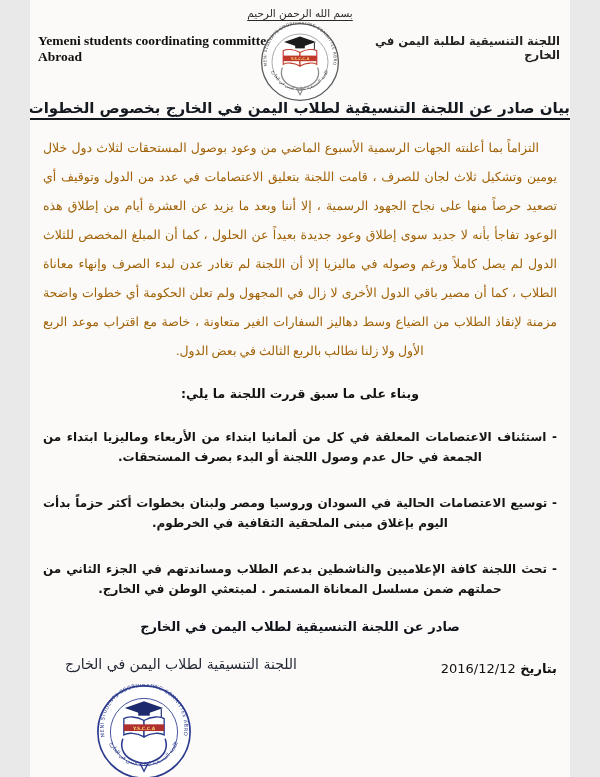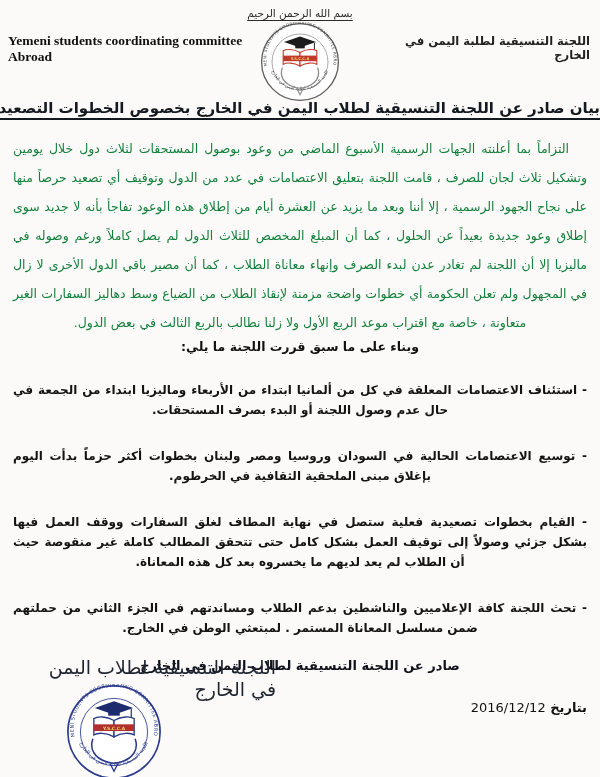--- a/index.html
+++ b/index.html
@@ -1,18 +1,18 @@
 <!DOCTYPE html>
 <html lang="ar"><head>
 <meta charset="utf-8">
 <style>
   * { margin:0; padding:0; box-sizing:border-box; }
   html,body { background:#e9e9e9; }
   .page{
-    position:relative; width:600px; height:777px; margin:0 auto;
+    position:relative; width:540px; height:777px; margin:0 auto;
     background:#fbfaf8; color:#1a1a1a; overflow:hidden;
     font-family:"DejaVu Sans", sans-serif;
   }
   .bismillah{
     position:absolute; top:7px; left:0; right:0; text-align:center;
     font-size:10.5px; color:#2b2b2b; text-decoration:underline;
     text-underline-offset:3px; text-decoration-thickness:0.8px;
   }
   .hdr-en{
     position:absolute; top:33px; left:8px; width:248px;
@@ -27,42 +27,42 @@
   .title{
     position:absolute; top:99px; left:0; right:0; text-align:center;
     font-weight:bold; font-size:15px; color:#14181f; white-space:nowrap;
     direction:rtl;
     text-decoration:underline; text-underline-offset:5px; text-decoration-thickness:1.5px;
   }
   .body{
     position:absolute; top:134px; left:13px; right:13px; direction:rtl;
   }
   .intro{
-    font-size:12.5px; line-height:29px; color:#15803d;
-    text-align:justify; text-align-last:center; text-indent:18px;
+    font-size:12.5px; line-height:29px; color:#a16207;
+    text-align:justify; text-align-last:center; text-indent:18px;font-family:Liberation Serif, serif;
   }
   .decisions-heading{
-    margin-top:2px; text-align:center; font-weight:bold; font-size:12.5px; color:#111;
+    margin-top:20px; text-align:center; font-weight:bold; font-size:12.5px; color:#111;
   }
   .decisions{ list-style:none; margin-top:14px; }
   .decisions li{
     font-weight:bold; font-size:12px; line-height:20px; color:#141414;
     text-align:justify; text-align-last:center; margin-bottom:13px;margin-top:26px;
   }
   .closing{
     margin-top:20px; text-align:center; font-weight:bold; font-size:13px; color:#10131a;
   }
   .date-line{
     margin-top:27px; text-align:right; font-weight:bold; font-size:13px; color:#111;
     direction:rtl;
   }
   .date-line .num{ direction:ltr; unicode-bidi:embed; font-weight:normal; }
   .signature{
     position:absolute; top:656px; left:26px; width:250px;
-    font-size:19px; color:#1f2430; direction:rtl; 
+    font-size:14px; color:#1f2430; direction:rtl; text-align:center;
   }
   .logo-bottom{ position:absolute; top:684px; left:66px; }
   svg text{ font-family:"DejaVu Sans", sans-serif; }
 </style>
 </head>
 <body>
 
 <div class="page">
 
   <div class="bismillah">بسم الله الرحمن الرحيم</div>
@@ -107,21 +107,20 @@
   <div class="title">بيان صادر عن اللجنة التنسيقية لطلاب اليمن في الخارج بخصوص الخطوات التصعيدية</div>
 
   <div class="body">
     <p class="intro">التزاماً بما أعلنته الجهات الرسمية الأسبوع الماضي من وعود بوصول المستحقات لثلاث دول خلال يومين وتشكيل ثلاث لجان للصرف ، قامت اللجنة بتعليق الاعتصامات في عدد من الدول وتوقيف أي تصعيد حرصاً منها على نجاح الجهود الرسمية ، إلا أننا وبعد ما يزيد عن العشرة أيام من إطلاق هذه الوعود تفاجأ بأنه لا جديد سوى إطلاق وعود جديدة بعيداً عن الحلول ، كما أن المبلغ المخصص للثلاث الدول لم يصل كاملاً ورغم وصوله في ماليزيا إلا أن اللجنة لم تغادر عدن لبدء الصرف وإنهاء معاناة الطلاب ، كما أن مصير باقي الدول الأخرى لا زال في المجهول ولم تعلن الحكومة أي خطوات واضحة مزمنة لإنقاذ الطلاب من الضياع وسط دهاليز السفارات الغير متعاونة ، خاصة مع اقتراب موعد الربع الأول ولا زلنا نطالب بالربع الثالث في بعض الدول.</p>
 
     <div class="decisions-heading">وبناء على ما سبق قررت اللجنة ما يلي:</div>
 
     <ul class="decisions">
       <li>- استئناف الاعتصامات المعلقة في كل من ألمانيا ابتداء من الأربعاء وماليزيا ابتداء من الجمعة في حال عدم وصول اللجنة أو البدء بصرف المستحقات.</li>
       <li>- توسيع الاعتصامات الحالية في السودان وروسيا ومصر ولبنان بخطوات أكثر حزماً بدأت اليوم بإغلاق مبنى الملحقية الثقافية في الخرطوم.</li>
-      <li>- القيام بخطوات تصعيدية فعلية ستصل في نهاية المطاف لغلق السفارات ووقف العمل فيها بشكل جزئي وصولاً إلى توقيف العمل بشكل كامل حتى تتحقق المطالب كاملة غير منقوصة حيث أن الطلاب لم يعد لديهم ما يخسروه بعد كل هذه المعاناة.</li>
       <li>- تحث اللجنة كافة الإعلاميين والناشطين بدعم الطلاب ومساندتهم في الجزء الثاني من حملتهم ضمن مسلسل المعاناة المستمر . لمبتعثي الوطن في الخارج.</li>
     </ul>
 
     <div class="closing">صادر عن اللجنة التنسيقية لطلاب اليمن في الخارج</div>
 
     <div class="date-line">
       <span>بتاريخ</span>
       <span class="num">2016/12/12</span>
     </div>
   </div>

